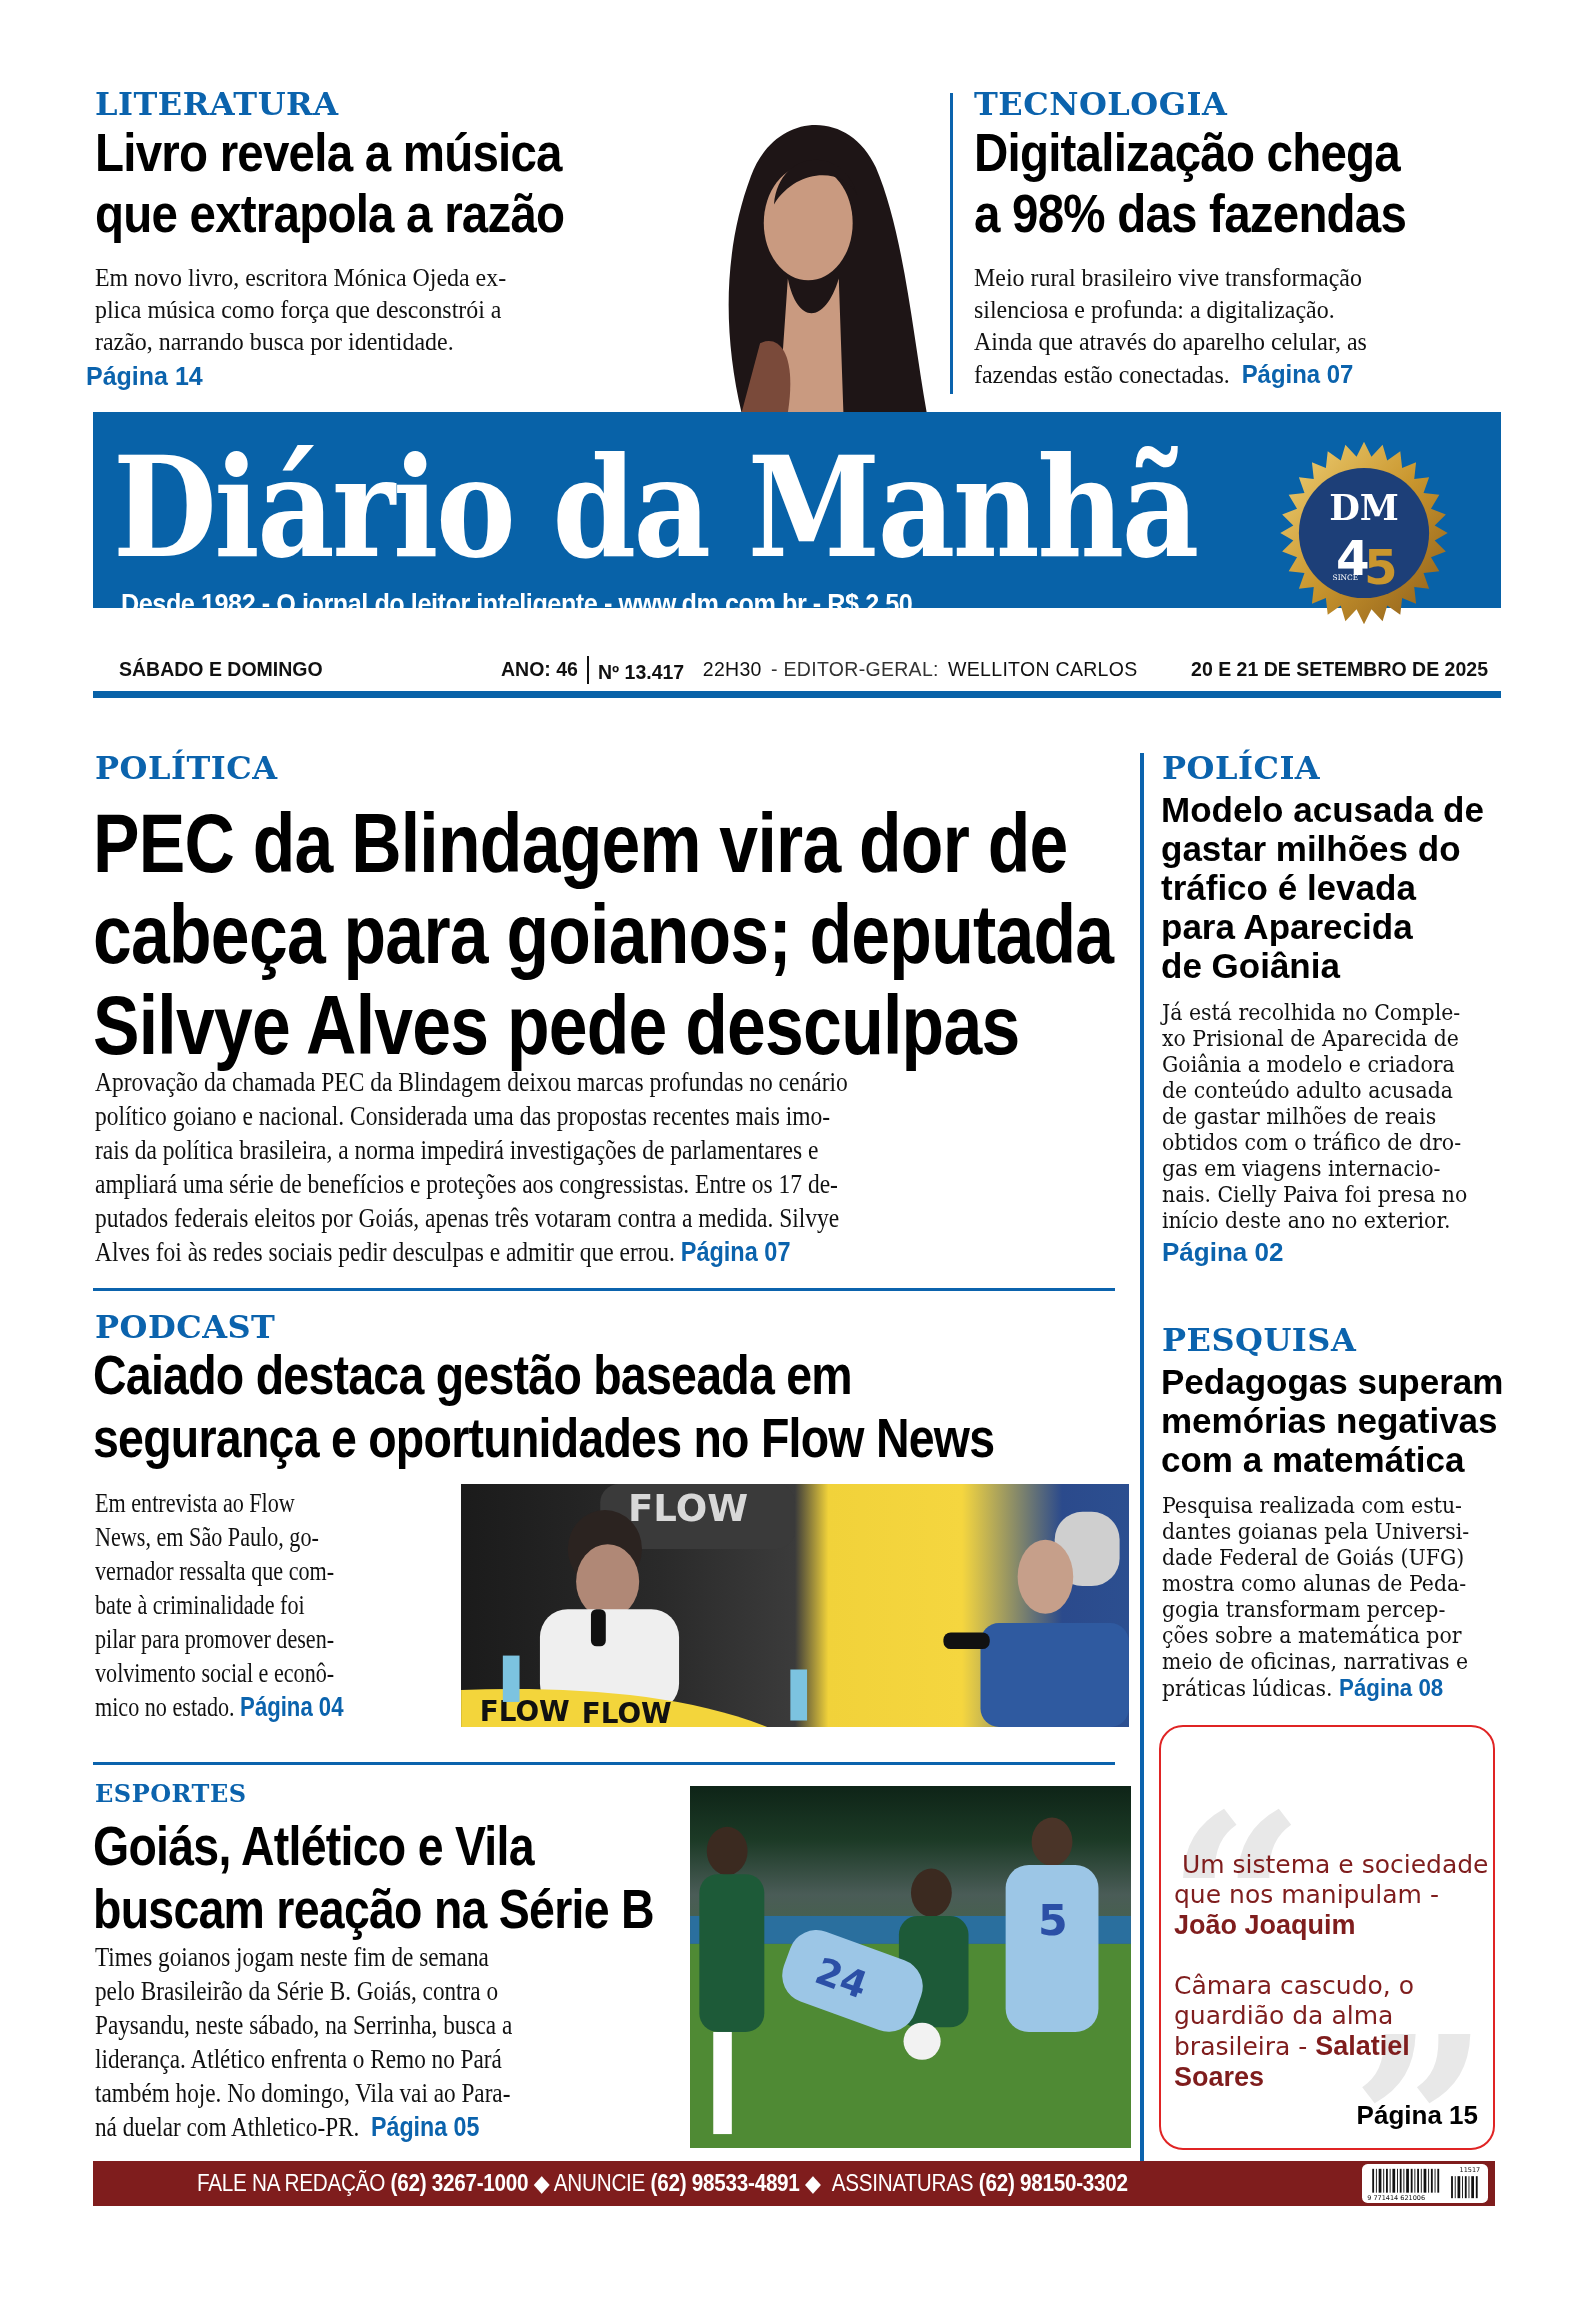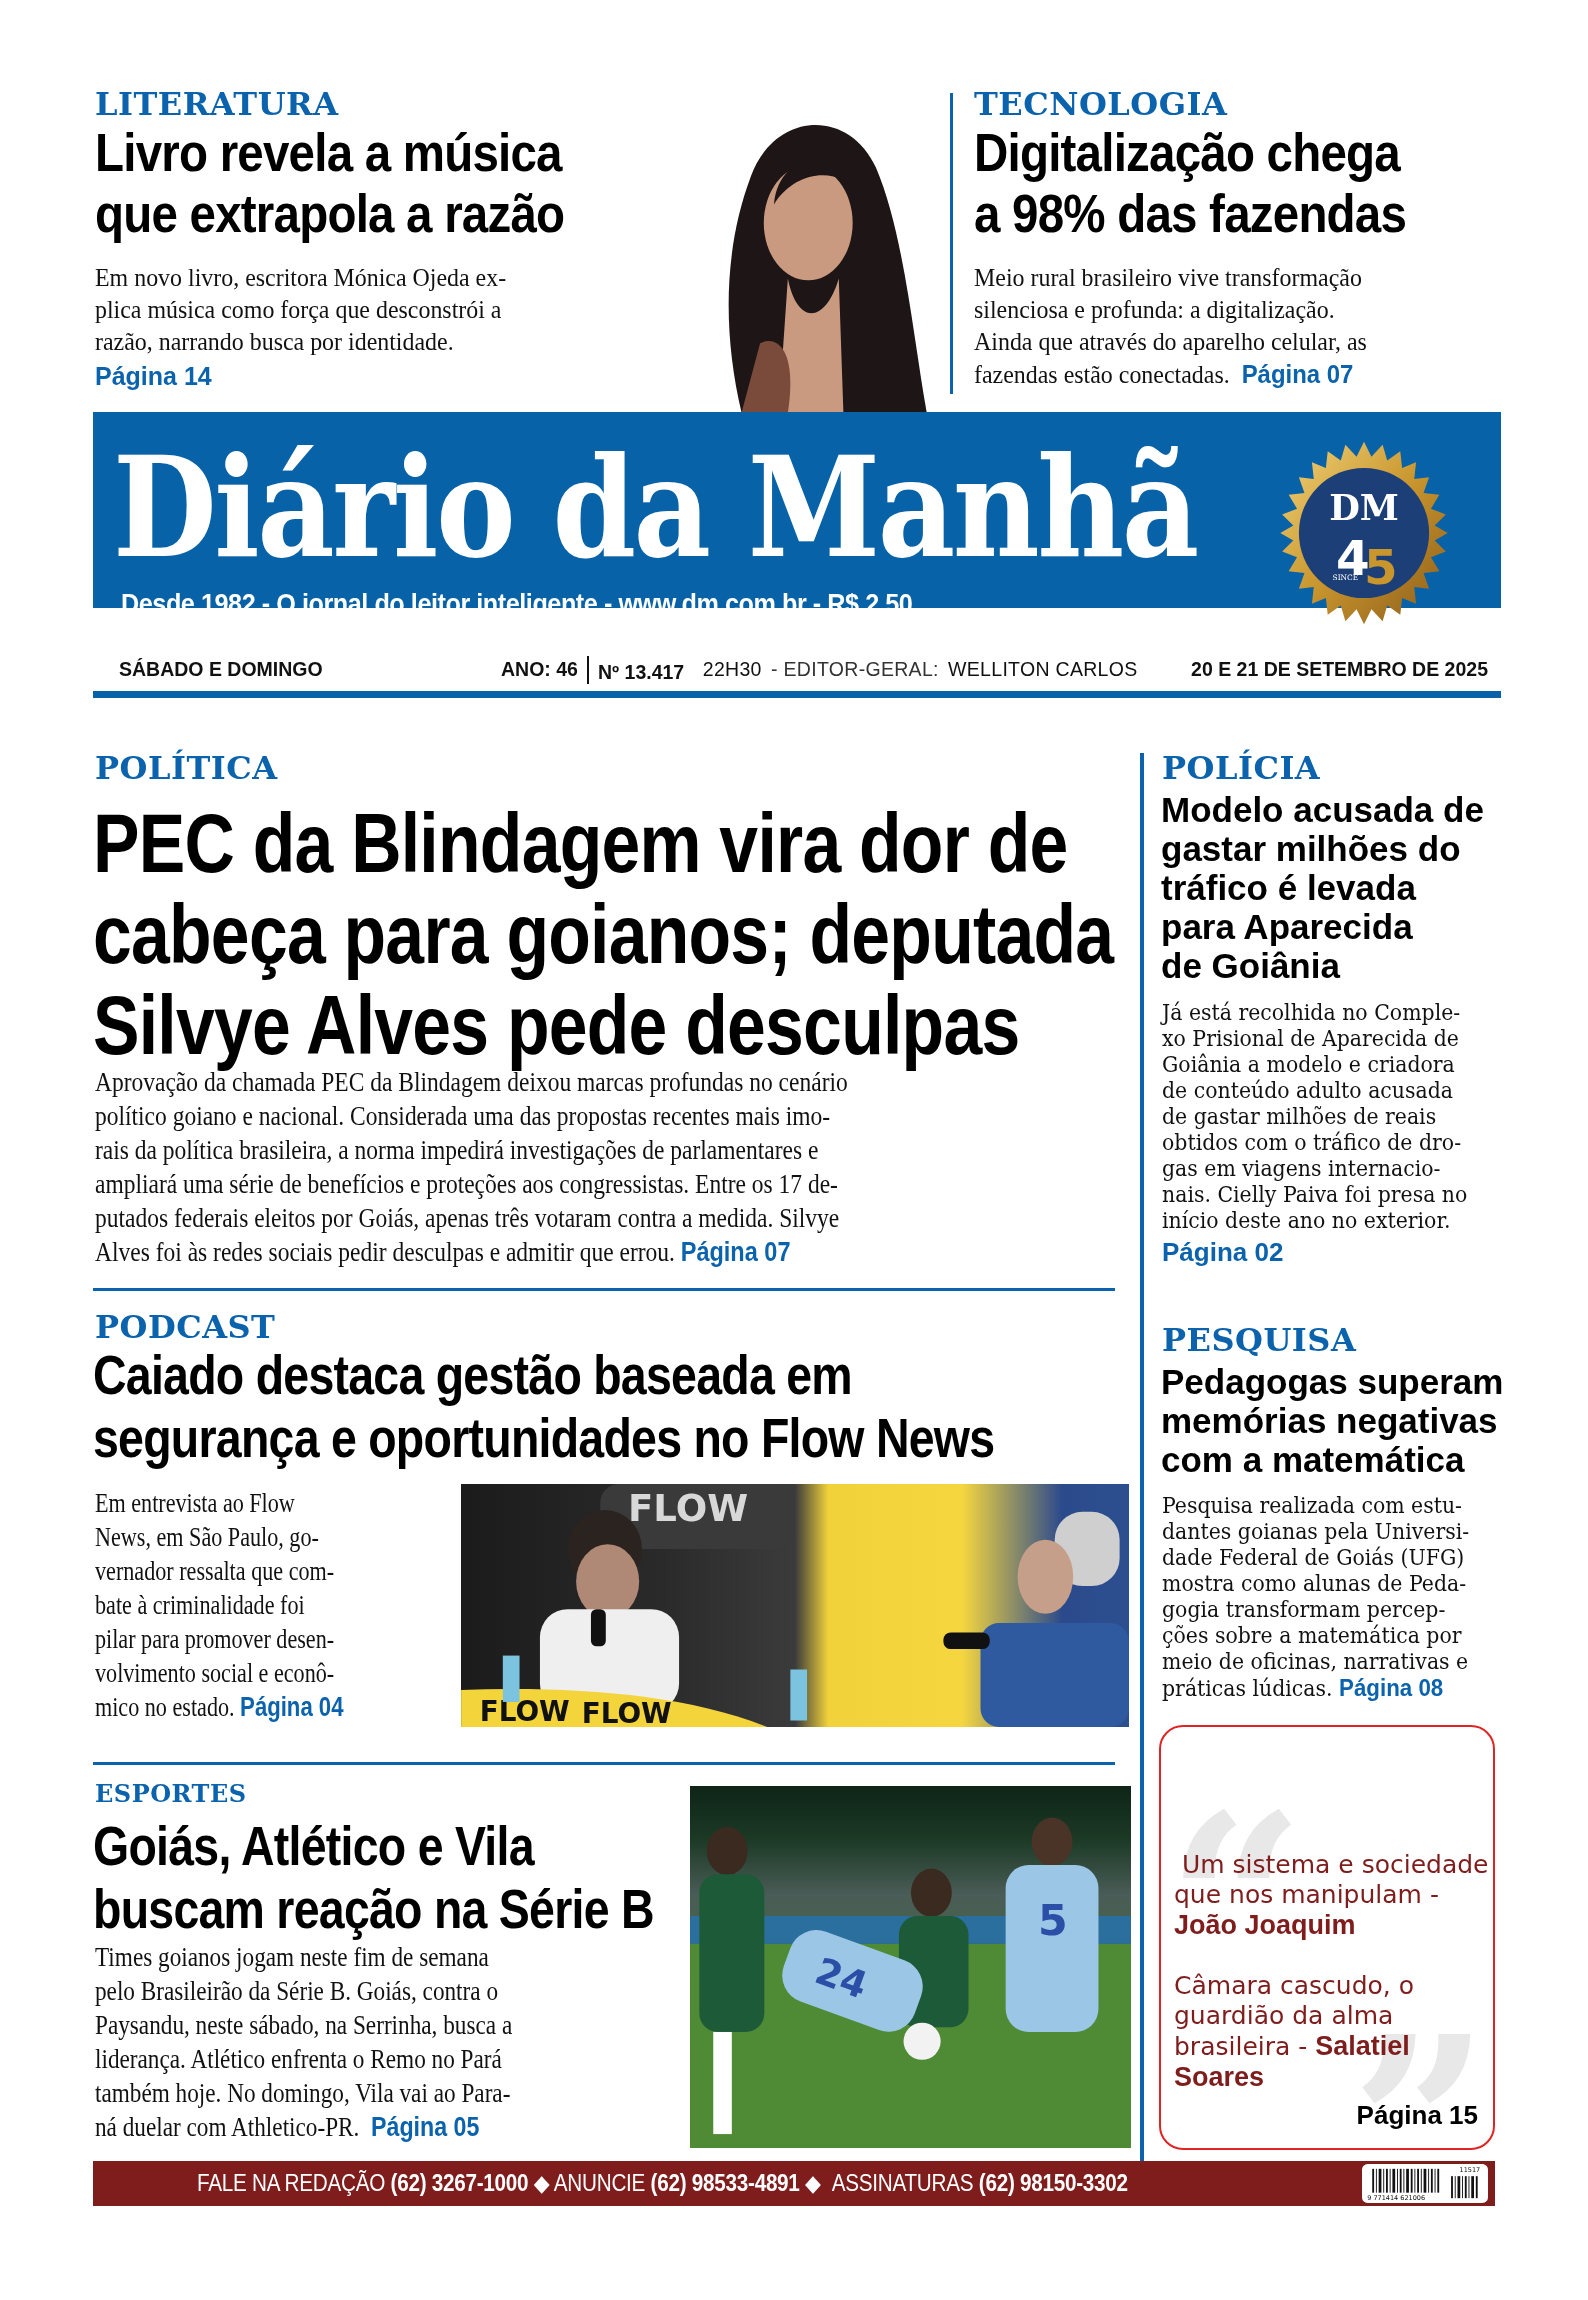--- a/index.html
+++ b/index.html
@@ -57,21 +57,21 @@
   <div class="abs kicker" style="left:95px; top:85px; font-size:32px;">LITERATURA</div>
   <div class="abs headline" style="left:95px; top:122px; font-size:54px; line-height:61px; white-space:nowrap; transform:scaleX(0.88); transform-origin:left top;">
     <div>Livro revela a música</div>
     <div>que extrapola a razão</div>
   </div>
   <div class="abs body-serif" style="left:95px; top:262px; font-size:26px; line-height:32px; white-space:nowrap; transform:scaleX(0.92); transform-origin:left top;">
     <div>Em novo livro, escritora Mónica Ojeda ex-</div>
     <div>plica música como força que desconstrói a</div>
     <div>razão, narrando busca por identidade.</div>
   </div>
-  <div class="abs pagelink" style="left:95px; top:362px; font-size:25px;">Página 14</div>
+  <div class="abs pagelink" style="left:86px; top:362px; font-size:25px;">Página 14</div>
 </section>
 
 <div class="photo photo-woman">
   <svg width="250" height="320" viewBox="0 0 270 345">
     <path d="M60 345 C40 260 40 170 70 90 C95 20 175 15 205 80 C235 150 245 260 260 345 Z" fill="#1e1516"></path>
     <ellipse cx="132" cy="140" rx="48" ry="62" fill="#c99a80"></ellipse>
     <path d="M95 120 C100 60 170 55 185 110 C170 80 120 80 95 120 Z" fill="#1e1516"></path>
     <path d="M110 200 C120 250 150 250 165 200 L170 345 L100 345 Z" fill="#c99a80"></path>
     <path d="M80 270 C100 260 120 280 110 345 L60 345 Z" fill="#7a4a3a"></path>
   </svg>

